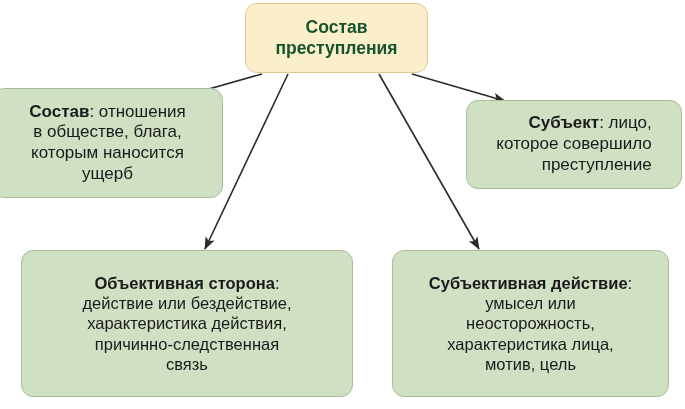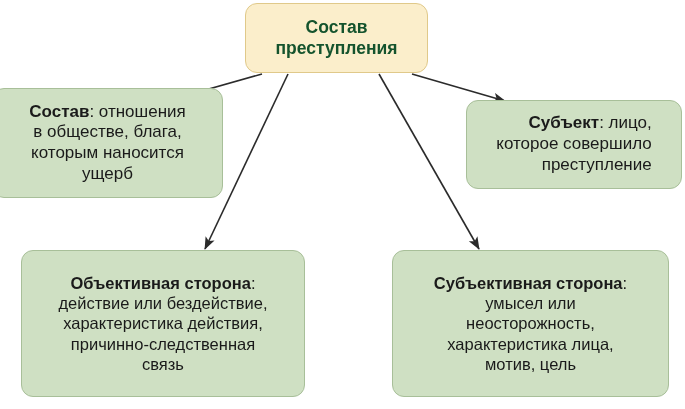--- a/index.html
+++ b/index.html
@@ -75,21 +75,21 @@
     top: 100px;
     width: 216px;
     height: 89px;
     font-size: 17px;
     text-align: right;
   }
 
   #node-objective-side {
     left: 21px;
     top: 250px;
-    width: 284px;
+    width: 332px;
     height: 147px;
     font-size: 16.5px;
   }
 
   #node-subjective-side {
     left: 392px;
     top: 250px;
     width: 277px;
     height: 147px;
     font-size: 16.5px;
@@ -136,20 +136,20 @@
 
   <div class="node node-green" id="node-objective-side">
     <span class="txt"><span class="lead">Объективная сторона</span><span>:
 действие или бездействие,
 характеристика действия,
 причинно-следственная
 связь</span></span>
   </div>
 
   <div class="node node-green" id="node-subjective-side">
-    <span class="txt"><span class="lead">Субъективная сторона</span><span>:
+    <span class="txt"><span class="lead">Субъективная действие</span><span>:
 умысел или
 неосторожность,
 характеристика лица,
 мотив, цель</span></span>
   </div>
 
 </div>
 
 </body></html>

